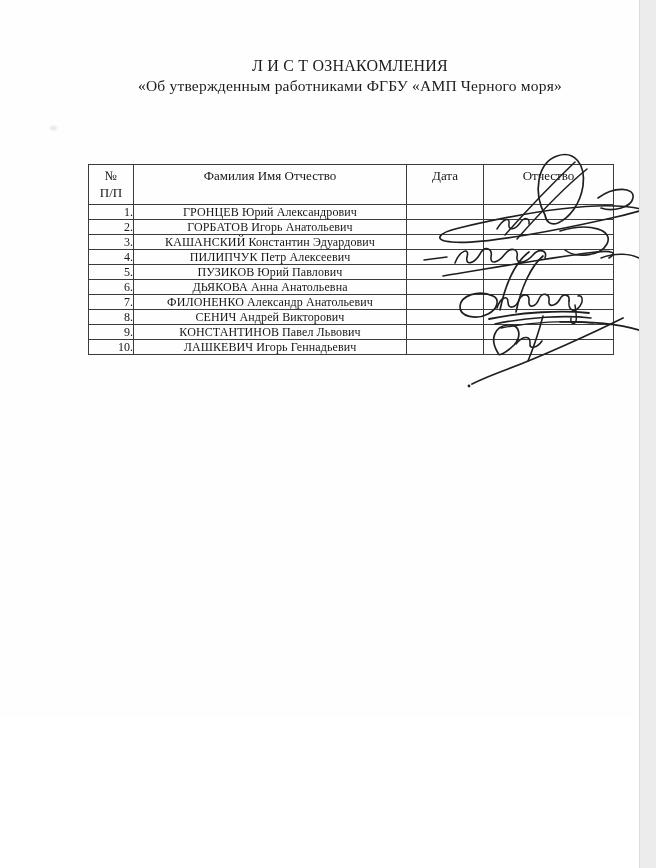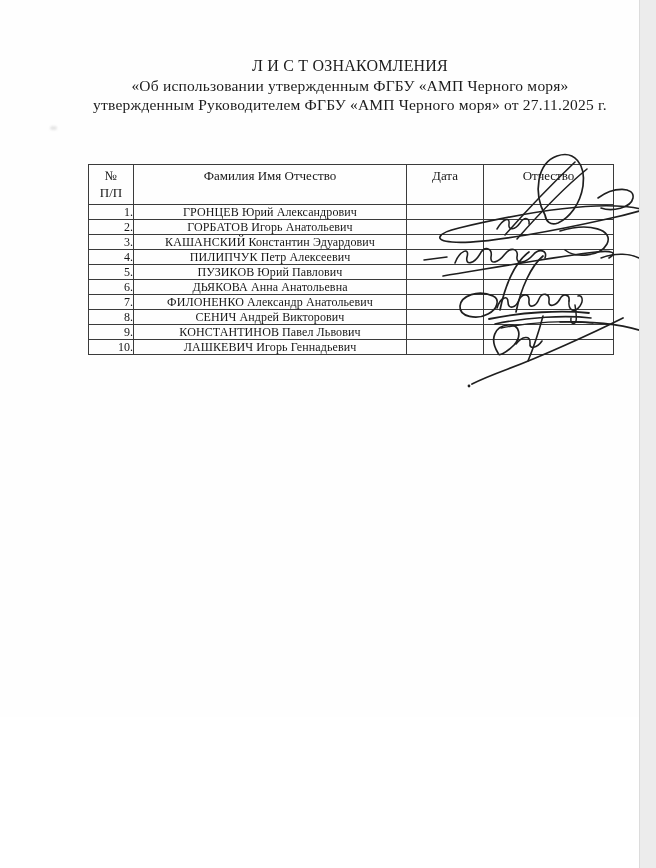--- a/index.html
+++ b/index.html
@@ -62,22 +62,21 @@
   }
   .sign-overlay svg{display:block;width:100%;height:100%;}
 </style>
 </head>
 <body>
 
 <div class="page">
 
   <div class="doc-head">
     <div class="title">Л И С Т ОЗНАКОМЛЕНИЯ</div>
-    <div>«Об использовании утвержденным ФГБУ «АМП Черного моря»</div>
-    <div>утвержденным Руководителем ФГБУ «АМП Черного моря» от 27.11.2025 г.</div>
+    <div>«Об утвержденным работниками ФГБУ «АМП Черного моря»</div>
   </div>
 
   <table class="sheet">
     <colgroup>
       <col class="c-num">
         <col class="c-name">
         <col class="c-date">
         <col class="c-sign">
     </colgroup>
     <thead>

